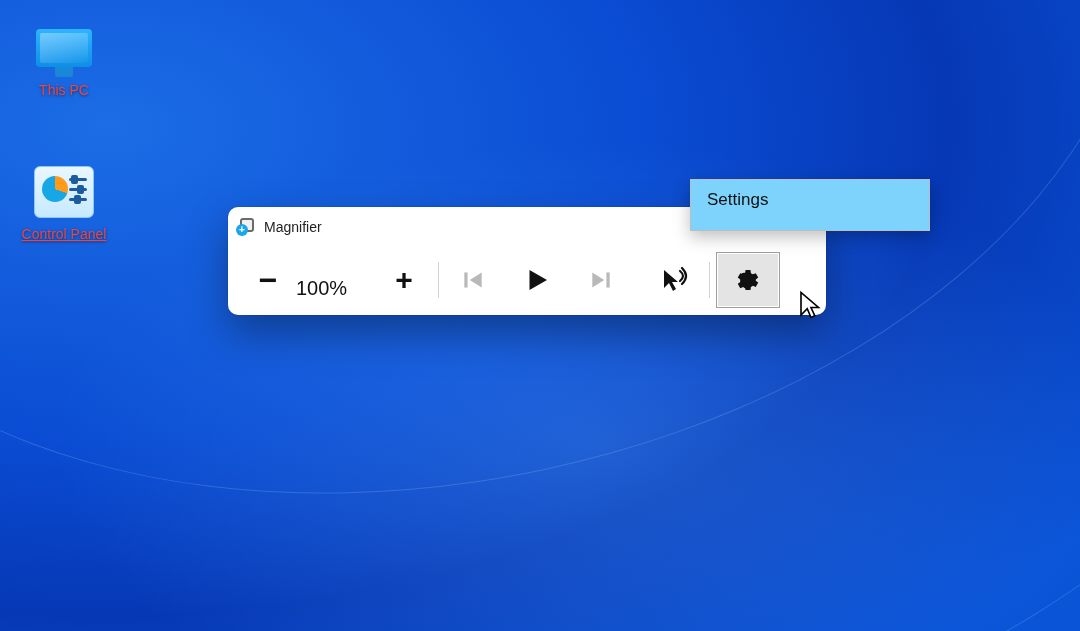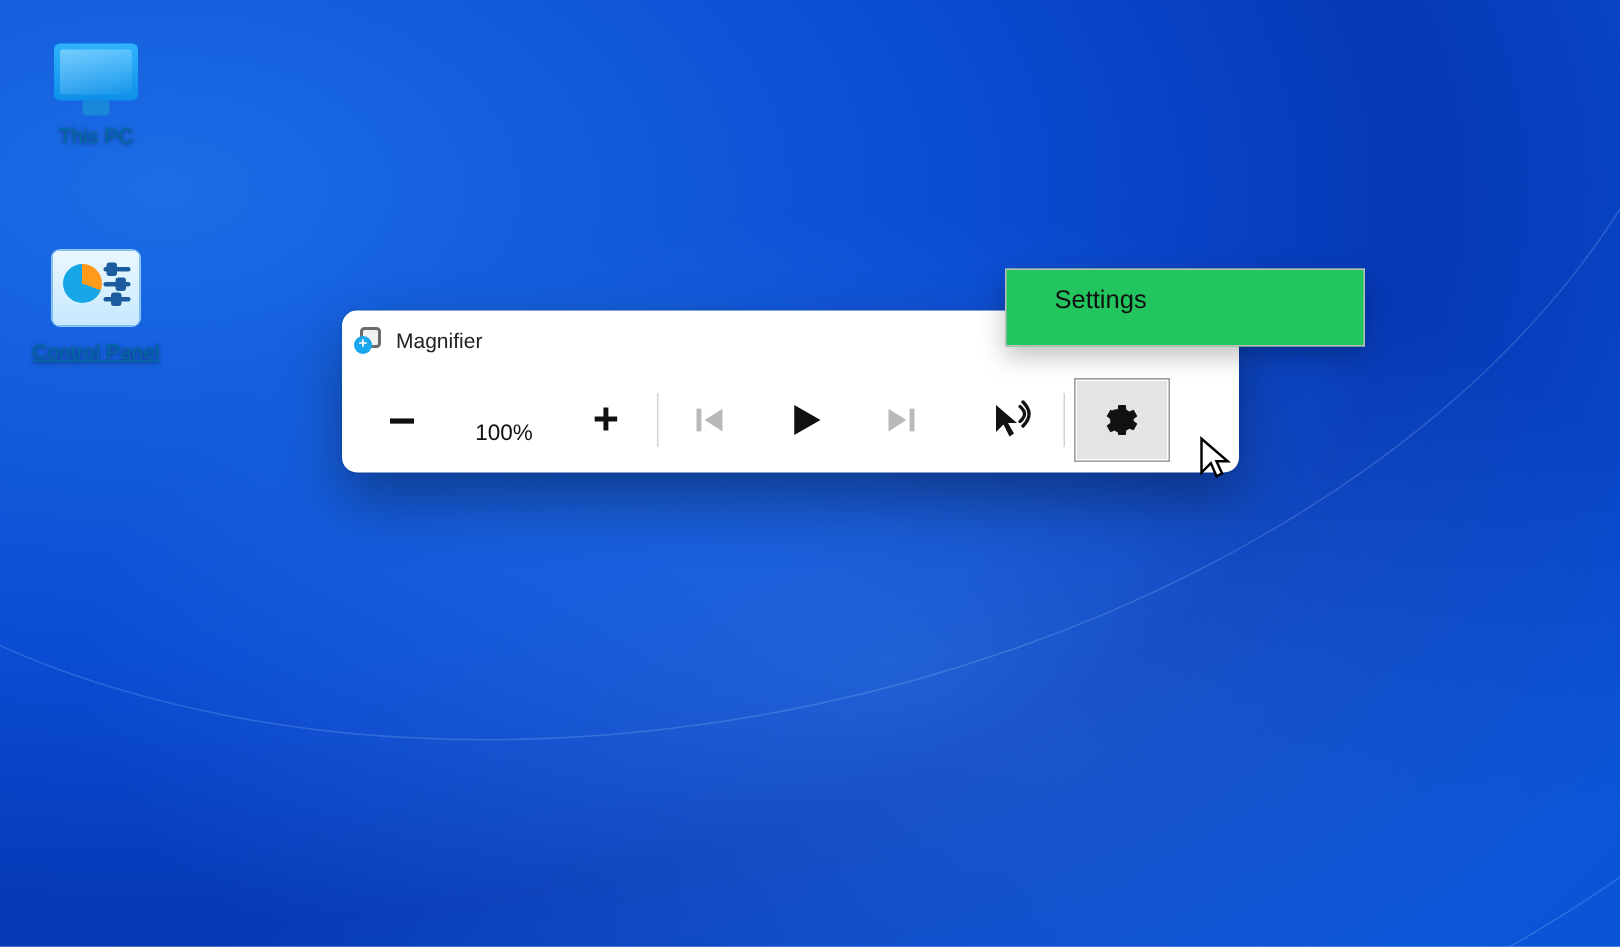--- a/index.html
+++ b/index.html
@@ -22,21 +22,21 @@
     .w1 { width: 1400px; height: 900px; left: -250px; top: -420px; transform: rotate(-12deg);}
     .w2 { width: 1700px; height: 1100px; left: -350px; top: -320px; transform: rotate(-8deg);}
     .w3 { width: 2000px; height: 1300px; left: -450px; top: -180px; transform: rotate(-5deg);}
 
     
     .desktop-icon {
       position: absolute;
       width: 100px;
       display: flex; flex-direction: column; align-items: center;
       text-align: right;
-      color: #0369a1;
+      color: #ef4444;
       font-size: 14px;
       text-shadow: 0 1px 3px rgba(0,0,0,0.55);
       cursor: default;
     }
     .desktop-icon .img { width: 64px; height: 56px; display:flex;align-items:center;justify-content:center; }
     .desktop-icon .lbl { margin-top: 6px; }
 
     .monitor {
       width: 56px; height: 38px; background: linear-gradient(#2fb4ff,#0d8fe8);
       border-radius: 4px; position: relative;
@@ -93,32 +93,32 @@
 
     .toolbar {
       flex:1; display:flex; align-items:center; padding: 0 12px 2px;
     }
     .tbtn {
       height:56px; display:flex;align-items:center;justify-content:center;
       color:#111; background:transparent; border:none;
     }
     .wbtn { width:56px; }
     .sep { width:1px;height:36px;background:#d3d3d3;margin:0 6px; }
-    .zoom-val { width:80px;text-align:center;font-size:15px;color:#111;margin-top:16px; }
+    .zoom-val { width:80px;font-size:20px;color:#111;margin-top:16px; }
     .settings-btn {
       width:64px;height:56px;border:1px solid #9e9e9e;background:#e4e4e4;
       display:flex;align-items:center;justify-content:center;
       box-shadow: inset 0 0 0 1px #fff;
     }
 
     
     .tooltip {
-      position:absolute; left:670px; top:179px;
-      background:#22c55e; border:1px solid #bdbdbd;
-      padding:10px 32px 14px; min-width:240px;
+      position:absolute; left:690px; top:179px;
+      background:#7dd3fc; border:1px solid #bdbdbd;
+      padding:10px 16px 14px; min-width:240px;
       box-shadow: 0 6px 16px rgba(0,0,0,0.25);
     }
     .tooltip .tt-title{font-size:17px;color:#111;margin-bottom:6px;}
     .tooltip .tt-body{font-size:15px;color:#222;}
 
     
     .cursor {
       position:absolute; left:798px; top:290px; pointer-events:none;
     }
 

